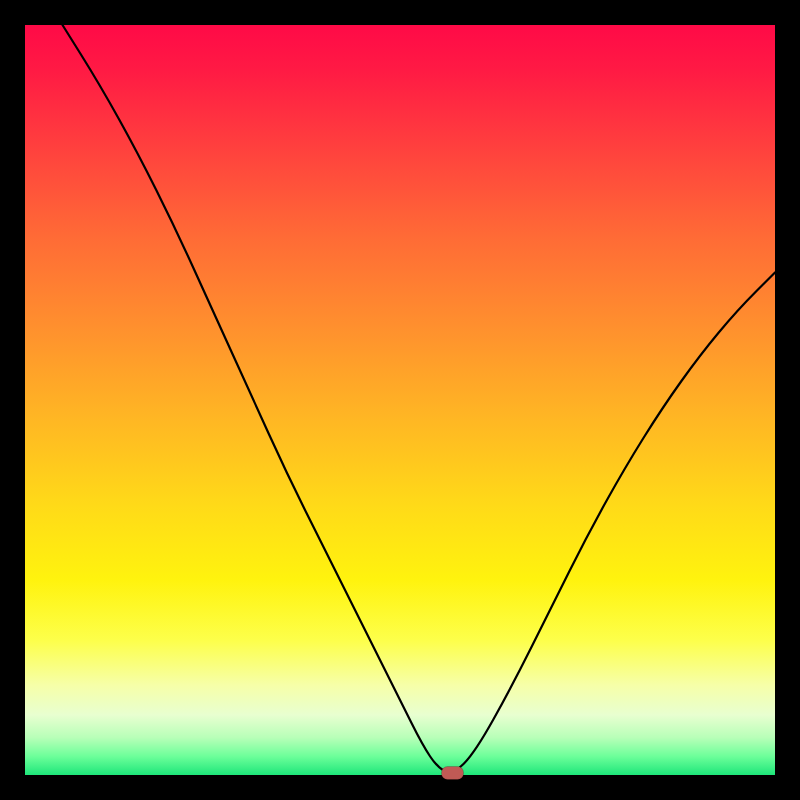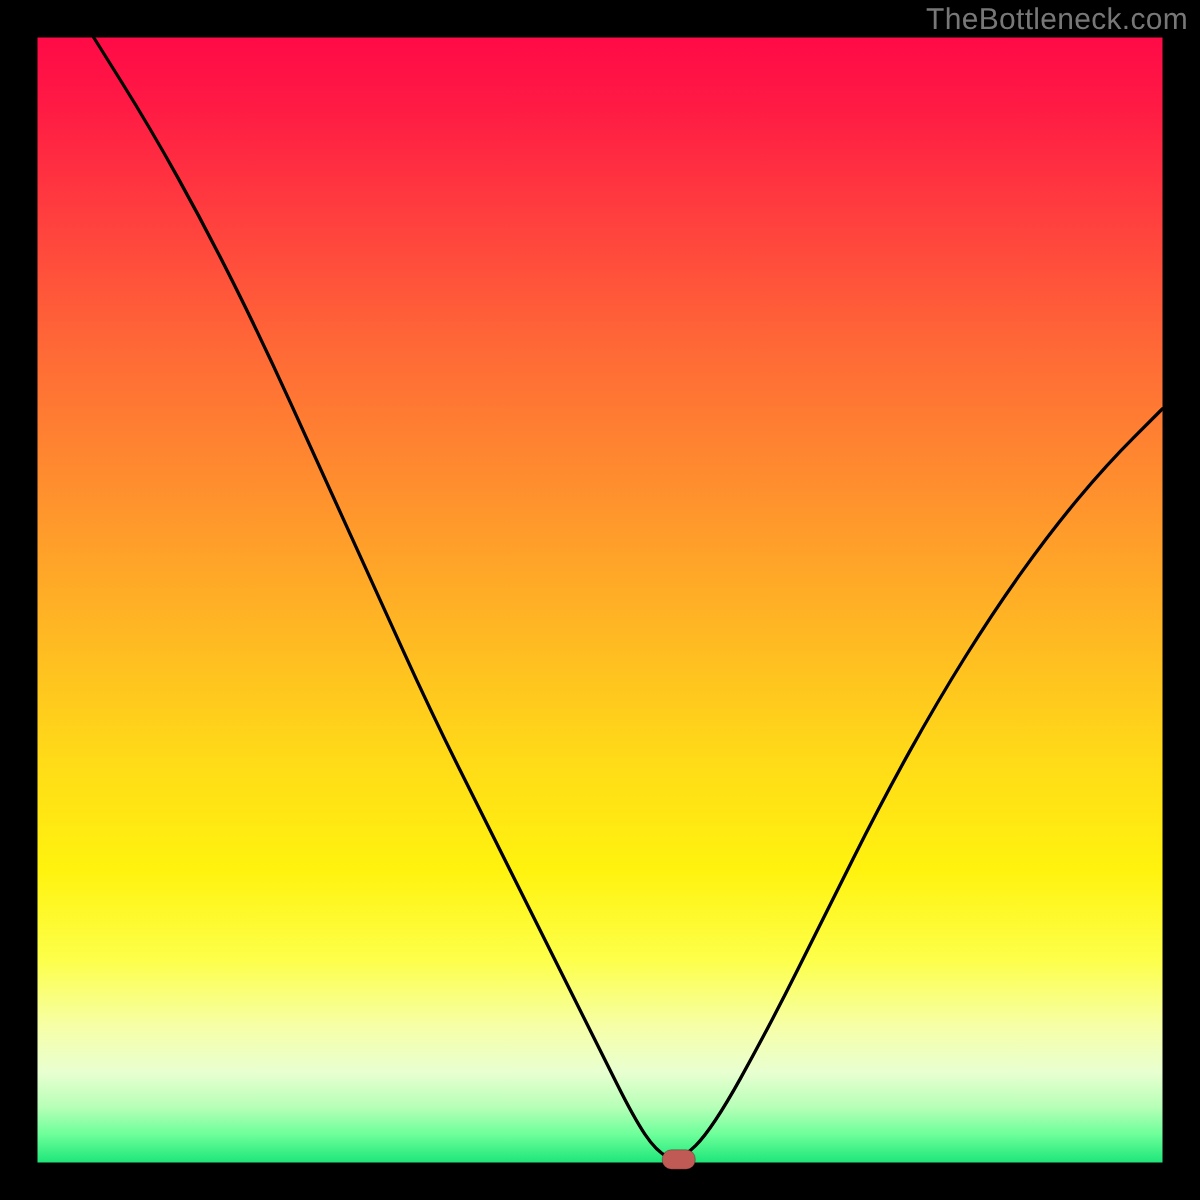--- a/index.html
+++ b/index.html
@@ -72,20 +72,19 @@
   .marker {
     fill: #c05a55;
     stroke: rgba(0,0,0,0.3);
     stroke-width: 0.6px;
   }
 </style>
 </head>
 <body>
 
 <div class="frame">
-  <div class="watermark">TheBottleneck.com</div>
   <div class="plot-area">
     <svg class="curve" viewBox="0 0 750 750">
       <path id="curve-path" class="curve-path" d="M 37.5 0 Q 37.5 0 56.25 30 Q 75 60 93.75 93.75 Q 112.5 127.5 131.25 165 Q 150 202.5 168.75 243.75 Q 187.5 285 206.25 326.25 Q 225 367.5 243.75 408.75 Q 262.5 450 281.25 487.5 Q 300 525 318.75 562.5 Q 337.5 600 356.25 637.5 Q 375 675 386.25 697.5 Q 397.5 720 405 731.25 Q 412.50000000000006 742.5 420 746.25 Q 427.49999999999994 750 438.75 738.75 Q 450 727.5 468.75 693.75 Q 487.5 660 506.25 622.5 Q 525 585 543.75 547.5 Q 562.5 510 581.25 476.25 Q 600 442.5 618.75 412.5 Q 637.5 382.5 656.25 356.25 Q 675 329.99999999999994 693.75 307.5 Q 712.5 285 731.25 266.25 T 750 247.49999999999994"></path>
       <rect id="marker" class="marker" rx="6" ry="6" width="22" height="13" x="416.49999999999994" y="741.5" fill="#c05a55"></rect>
     </svg>
   </div>
 </div>
 
 </body></html>

